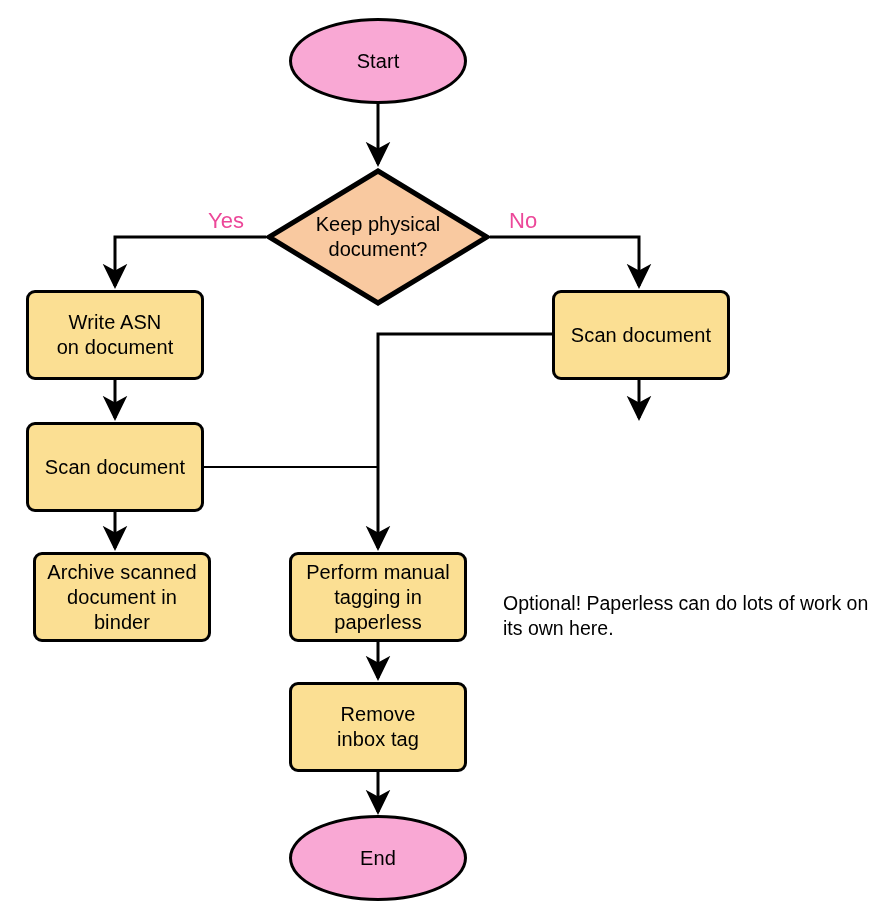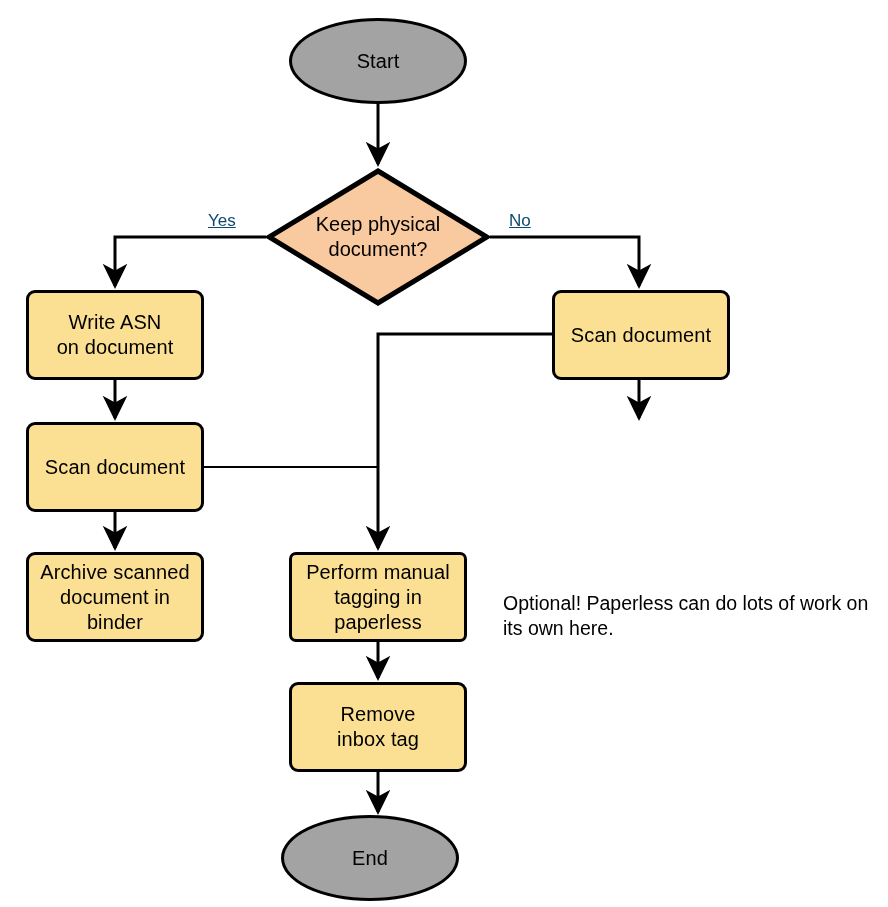--- a/index.html
+++ b/index.html
@@ -37,21 +37,21 @@
     line-height: 25px;
     letter-spacing: 0.1px;
     white-space: pre-line;
   }
   .proc {
     background: #fbdf93;
     border: 3px solid #000000;
     border-radius: 9px;
   }
   .term {
-    background: #a3a3a3;
+    background: #f9a8d4;
     border: 3px solid #000000;
     border-radius: 50%;
   }
   .decision-wrap {
     position: absolute;
     display: flex;
     align-items: center;
     justify-content: center;
   }
   .decision-shape {
@@ -65,24 +65,23 @@
     position: relative;
     z-index: 2;
     text-align: center;
     font-size: 20px;
     line-height: 25px;
     color: #000000;
     white-space: pre-line;
   }
   .edge-label {
     position: absolute;
-    font-size: 17px;
-    color: #0c4a6e;
+    font-size: 22px;
+    color: #ec4899;
     line-height: 20px;
-    text-decoration: underline;
   }
   .note {
     position: absolute;
     font-size: 19.5px;
     line-height: 25px;
     color: #000000;
     white-space: pre-line;
     margin-left: 20px;
   }
 </style>
@@ -136,42 +135,42 @@
 
   <div class="node proc" style="left:26px; top:290px; width:178px; height:90px;">
     <span>Write ASN
 on document</span>
   </div>
 
   <div class="node proc" style="left:26px; top:422px; width:178px; height:90px;">
     <span>Scan document</span>
   </div>
 
-  <div class="node proc" style="left:26px; top:552px; width:178px; height:90px;">
+  <div class="node proc" style="left:33px; top:552px; width:178px; height:90px;">
     <span>Archive scanned
 document in
 binder</span>
   </div>
 
   <div class="node proc" style="left:552px; top:290px; width:178px; height:90px;">
     <span>Scan document</span>
   </div>
 
 
-  <div class="node proc" style="left:289px; top:552px; width:178px; height:90px;border-radius:7px;">
+  <div class="node proc" style="left:289px; top:552px; width:178px; height:90px;">
     <span>Perform manual
 tagging in
 paperless</span>
   </div>
 
   <div class="node proc" style="left:289px; top:682px; width:178px; height:90px;text-align:center;">
     <span>Remove
 inbox tag</span>
   </div>
 
-  <div class="node term" style="left:281px; top:815px; width:178px; height:86px;">
+  <div class="node term" style="left:289px; top:815px; width:178px; height:86px;">
     <span>End</span>
   </div>
 
   <div class="note" style="left:483px; top:591px; width:400px;">Optional! Paperless can do lots of work on
 its own here.</div>
 
 </div>
 
 </body></html>

